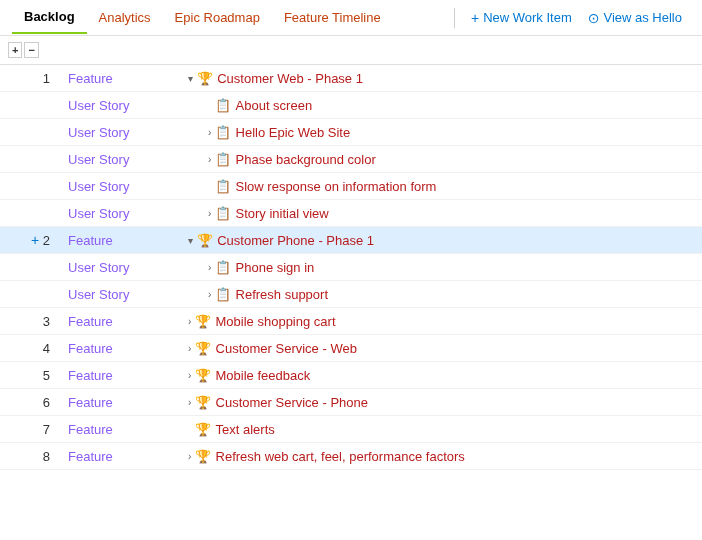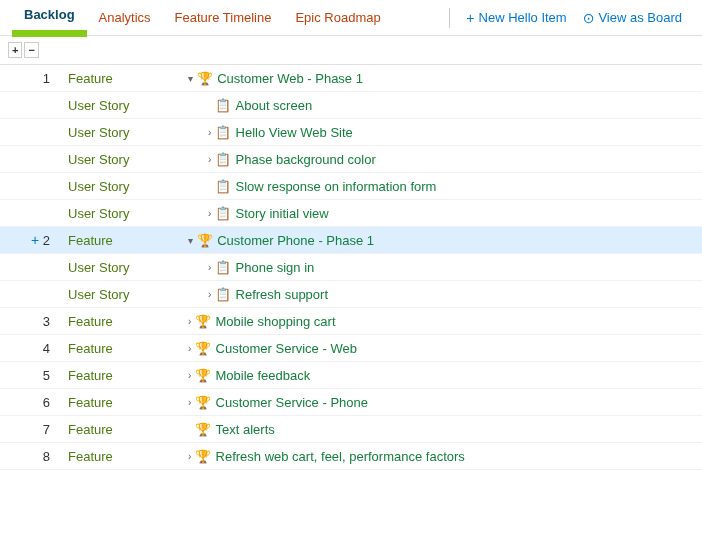--- a/index.html
+++ b/index.html
@@ -16,22 +16,22 @@
     }
     .nav-tab {
       padding: 8px 12px;
       cursor: pointer;
       color: #c2410c;
       font-size: 13px;
       text-decoration: none;
       white-space: nowrap;
     }
     .nav-tab.active {
-      color: #0c4a6e;
-      border-bottom: 7px solid #84cc16;
+      color: #000000;
+      border-bottom: 2px solid #84cc16;
       font-weight: 600;
     }
     .nav-separator {
       width: 1px;
       height: 20px;
       background: #ccc;
       margin: 0 8px;
     }
     .nav-action {
       display: flex;
@@ -78,28 +78,28 @@
       vertical-align: middle;
       font-size: 13px;
     }
     td.order-col {
       color: #333;
       text-align: right;
       padding-right: 10px;
       width: 50px;
     }
     td.type-col {
-      color: #4d7c0f;
+      color: #8b5cf6;
       width: 120px;
     }
     td.title-col {
       color: #0078d4;
     }
     td.title-col .title-text {
-      color: #15803d;
+      color: #b91c1c;
       cursor: pointer;
     }
 
     .expand-icon {
       color: #666;
       margin-right: 4px;
       font-size: 10px;
       cursor: pointer;
     }
     .item-icon {
@@ -116,31 +116,31 @@
       display: inline-block;
     }
   </style>
 </head>
 <body>
 
 <div class="nav-bar">
     <div style="display: flex; align-items: center; flex: 1 1 0%;">
       <div class="nav-tab active">Backlog</div>
       <div class="nav-tab">Analytics</div>
+      <div class="nav-tab">Epic Roadmap</div>
       <div class="nav-tab">Feature Timeline</div>
-      <div class="nav-tab">Epic Roadmap</div>
     </div>
     <div class="nav-separator"></div>
     <div class="nav-action">
       <span class="icon">+</span>
-      <span>New Hello Item</span>
+      <span>New Work Item</span>
     </div>
     <div class="nav-action">
       <span class="icon">⊙</span>
-      <span>View as Board</span>
+      <span>View as Hello</span>
     </div>
   </div>
 
 <div class="table-wrap">
   <table>
     <thead>
       <tr>
         <th class="order-col" style="width:60px;">
           <span style="display:flex;align-items:center;gap:2px;">
             <span style="cursor:pointer;border:1px solid #ccc;padding:1px 3px;font-size:11px;">+</span>
@@ -174,21 +174,21 @@
               <span class="item-icon story-icon">📋</span>
               <span class="title-text">About screen</span>
             </span></td>
         </tr>
         <tr>
           <td class="order-col"><span></span></td>
           <td class="type-col"><span>User Story</span></td>
           <td class="title-col"><span style="padding-left:20px;display:inline-flex;align-items:center;">
               <span class="expand-icon">›</span>
               <span class="item-icon story-icon">📋</span>
-              <span class="title-text">Hello View Web Site</span>
+              <span class="title-text">Hello Epic Web Site</span>
             </span></td>
         </tr>
         <tr>
           <td class="order-col"><span></span></td>
           <td class="type-col"><span>User Story</span></td>
           <td class="title-col"><span style="padding-left:20px;display:inline-flex;align-items:center;">
               <span class="expand-icon">›</span>
               <span class="item-icon story-icon">📋</span>
               <span class="title-text">Phase background color</span>
             </span></td>

